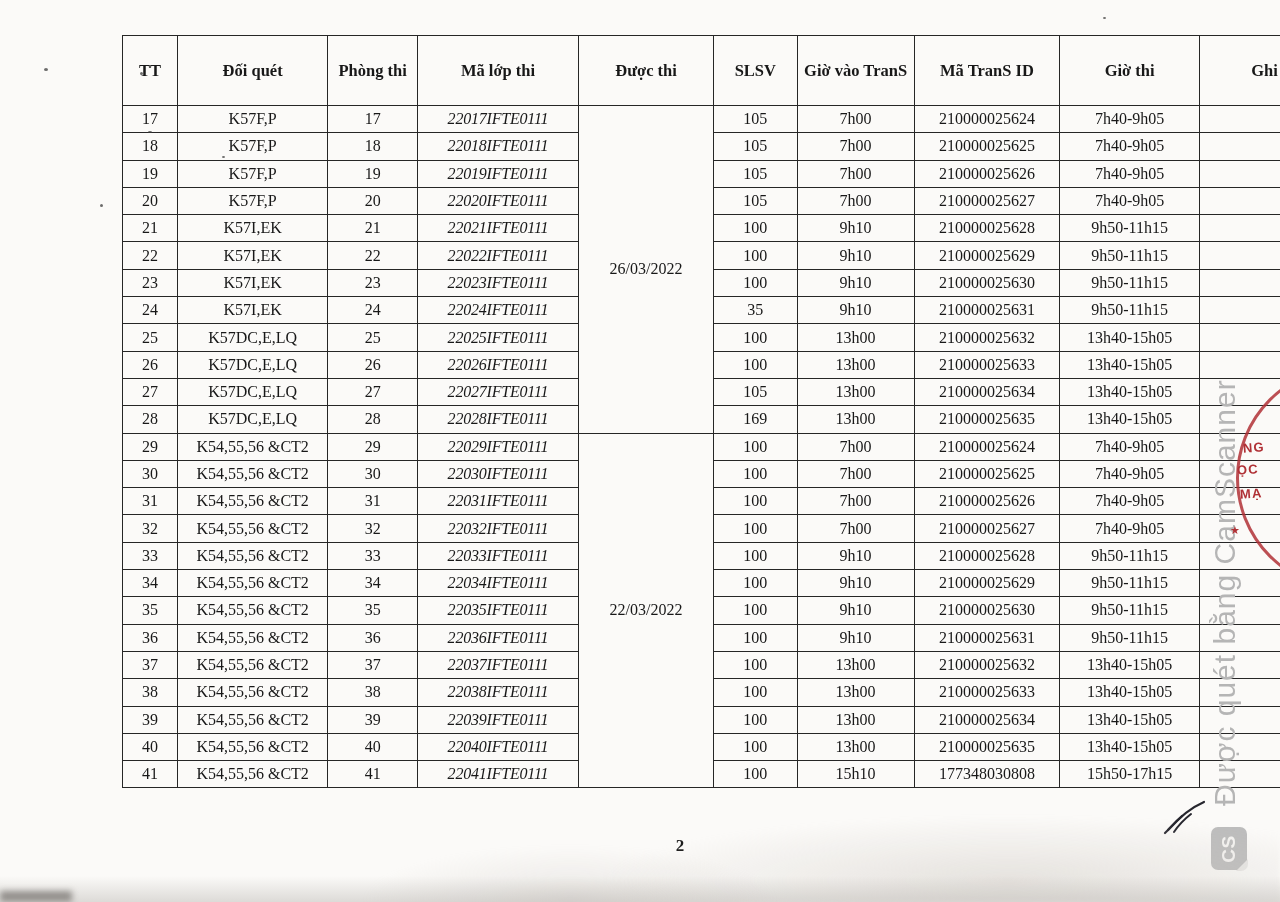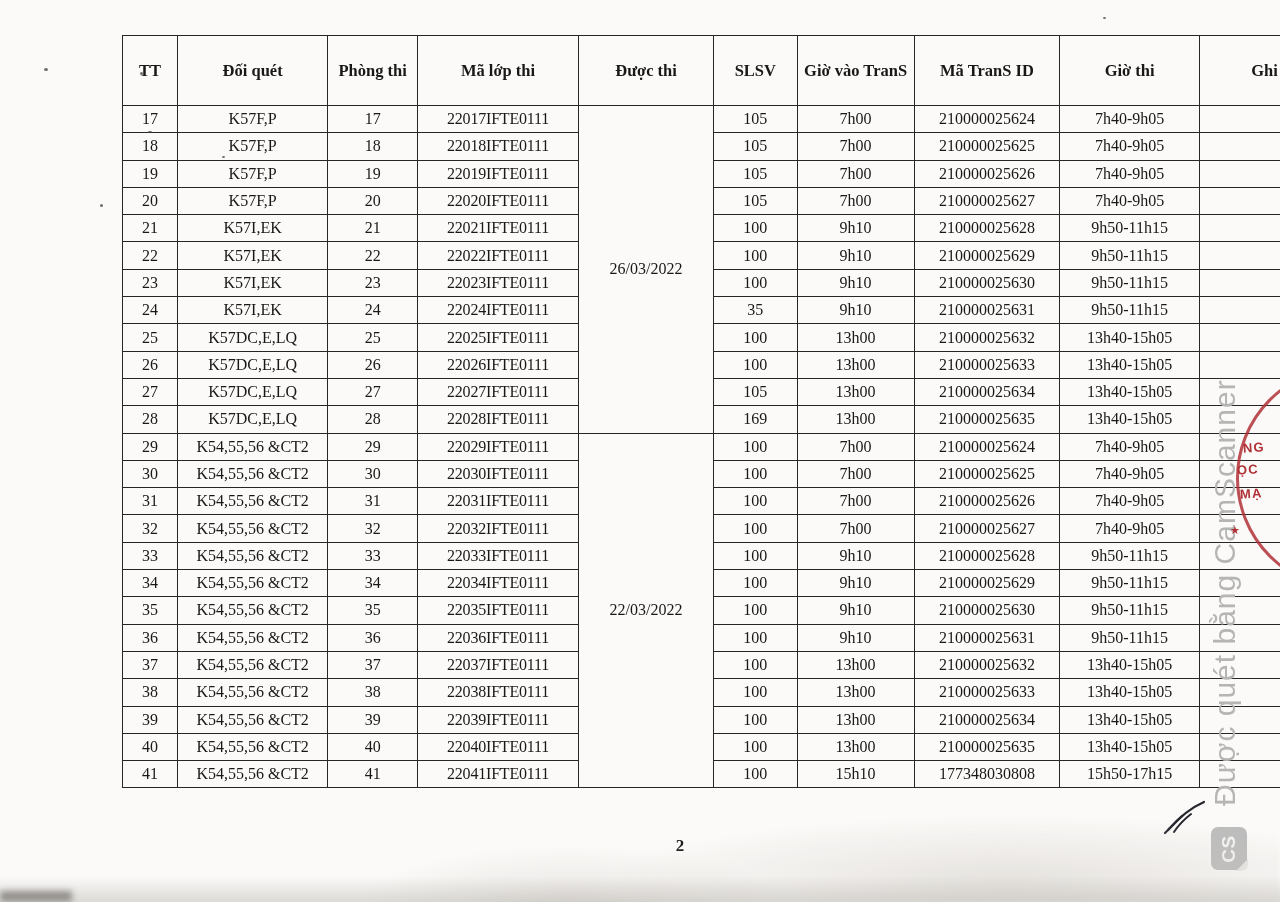--- a/index.html
+++ b/index.html
@@ -15,21 +15,21 @@
     position:absolute;left:122px;top:35px;width:1238px;
     border-collapse:collapse;table-layout:fixed;color:#181818;
   }
   table.exam th, table.exam td{
     border:1.8px solid #262626;text-align:center;vertical-align:middle;
     padding:0 2px;overflow:hidden;white-space:nowrap;
   }
   table.exam thead th{height:69px;font-size:16.5px;font-weight:bold;line-height:1.2;white-space:normal;}
   table.exam tbody td{height:26.3px;font-size:16px;}
   td.c-doituong{font-size:15px;margin-top:11px;}
-  td.c-malop{font-size:15.5px;letter-spacing:-0.2px;}
+  td.c-malop{font-size:15.5px;letter-spacing:-0.2px;font-style:italic;}
   td.c-date{font-size:16.5px;}
 
   
   .page-number{position:absolute;left:660px;top:836px;width:40px;text-align:center;
     font-size:17px;font-weight:bold;color:#1c1c1c;}
 
   
   .wm-text{
     position:absolute;left:1208px;top:402px;height:404px;
     writing-mode:vertical-rl;transform:rotate(180deg);

